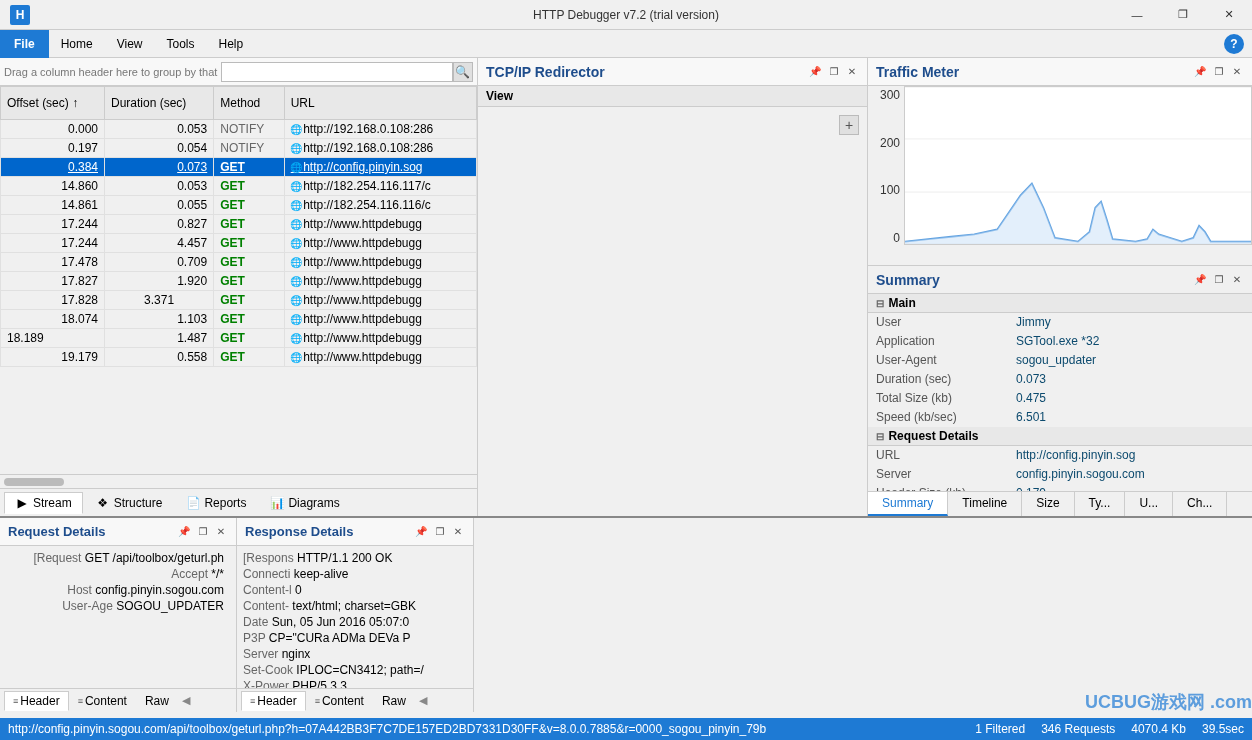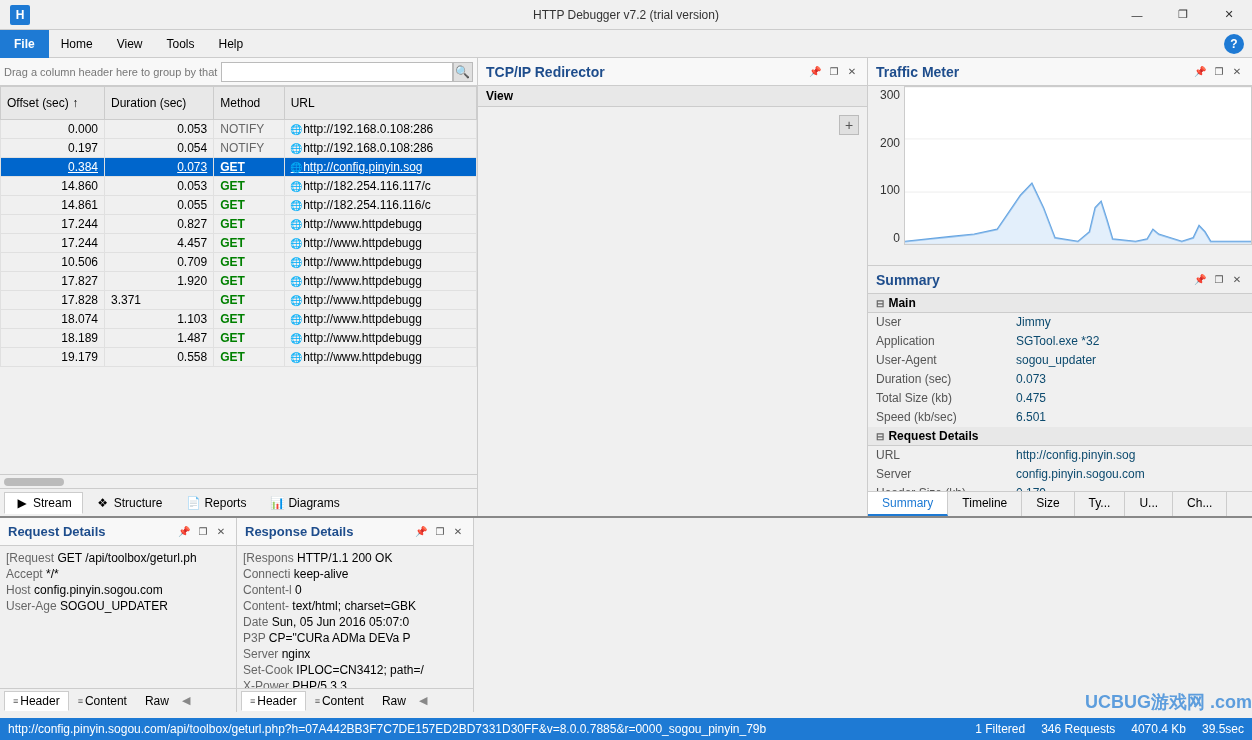--- a/index.html
+++ b/index.html
@@ -262,23 +262,24 @@
       align-items: center;
       justify-content: space-between;
       padding: 0 8px;
       border-bottom: 1px solid #ccc;
       background: #f8f8f8;
     }
     .detail-title { font-size: 13px; color: #1e4d8c; font-weight: bold; }
     .detail-content {
       flex: 1;
       overflow-y: auto;
-      padding: 4px 6px;
+      padding: 4px 12px;
       font-size: 11px;
       font-family: 'Courier New', monospace;
+      text-align: right;
     }
     .detail-content .line { padding: 1px 0; white-space: nowrap; }
     .detail-key { color: #666; }
     .detail-val { color: #000; }
 
     
     .detail-tabbar {
       height: 24px;
       display: flex;
       align-items: center;
@@ -451,45 +452,45 @@
       <td class="method-get">GET</td>
       <td><span style="color:#0066cc;font-size:10px">🌐</span>http://www.httpdebugg</td>
     </tr>
                 <tr>
       <td style="text-align:right">17.244</td>
       <td style="text-align:right">4.457</td>
       <td class="method-get">GET</td>
       <td><span style="color:#0066cc;font-size:10px">🌐</span>http://www.httpdebugg</td>
     </tr>
                 <tr>
-      <td style="text-align:right">10.506</td>
+      <td style="text-align:right">17.478</td>
       <td style="text-align:right">0.709</td>
       <td class="method-get">GET</td>
       <td><span style="color:#0066cc;font-size:10px">🌐</span>http://www.httpdebugg</td>
     </tr>
                 <tr>
       <td style="text-align:right">17.827</td>
       <td style="text-align:right">1.920</td>
       <td class="method-get">GET</td>
       <td><span style="color:#0066cc;font-size:10px">🌐</span>http://www.httpdebugg</td>
     </tr>
                 <tr>
       <td style="text-align:right">17.828</td>
-      <td style="text-align:left">3.371</td>
+      <td style="text-align:center">3.371</td>
       <td class="method-get">GET</td>
       <td><span style="color:#0066cc;font-size:10px">🌐</span>http://www.httpdebugg</td>
     </tr>
                 <tr>
       <td style="text-align:right">18.074</td>
       <td style="text-align:right">1.103</td>
       <td class="method-get">GET</td>
       <td><span style="color:#0066cc;font-size:10px">🌐</span>http://www.httpdebugg</td>
     </tr>
                 <tr>
-      <td style="text-align:right">18.189</td>
+      <td style="">18.189</td>
       <td style="text-align:right">1.487</td>
       <td class="method-get">GET</td>
       <td><span style="color:#0066cc;font-size:10px">🌐</span>http://www.httpdebugg</td>
     </tr>
                 <tr>
       <td style="text-align:right">19.179</td>
       <td style="text-align:right">0.558</td>
       <td class="method-get">GET</td>
       <td><span style="color:#0066cc;font-size:10px">🌐</span>http://www.httpdebugg</td>
     </tr>

